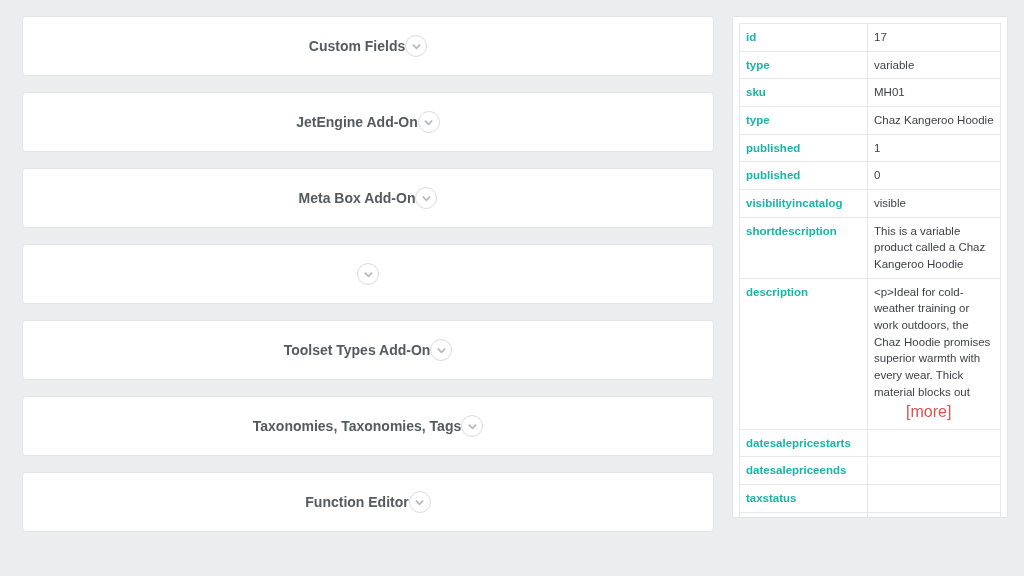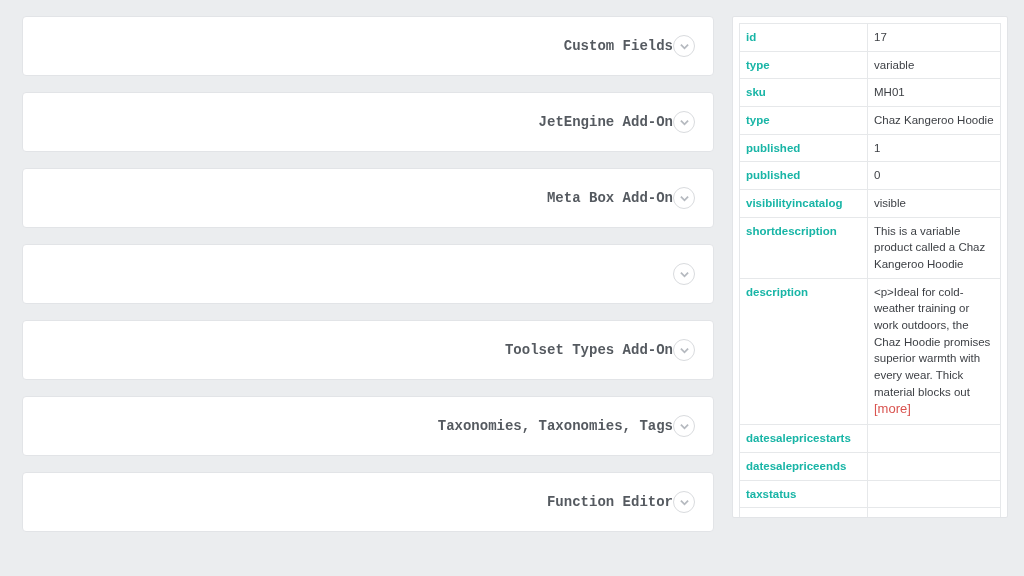--- a/index.html
+++ b/index.html
@@ -22,23 +22,22 @@
     flex-direction: column;
     gap: 16px;
   }
   .panel {
     background: #fff;
     border: 1px solid #e2e4e7;
     border-radius: 4px;
     padding: 18px 18px;
     display: flex;
     align-items: center;
-    justify-content: flex-end;
+    justify-content: center;
     cursor: pointer;
-    font-family: Liberation Mono, monospace;
   }
   .panel-title {
     font-size: 14px;
     font-weight: 600;
     color: #555a60;
   }
   .chevron {
     width: 22px;
     height: 22px;
     border: 1px solid #d9dbde;
@@ -79,21 +78,22 @@
   td.key {
     width: 128px;
     color: #18b5a6;
     font-weight: 600;
   }
   td.val {
     color: #3c3f44;
   }
   .more-link {
     color: #d9534f;
-    font-size: 13px;
+    font-size: 16px;
+    margin-left: 32px;
   }
 </style>
 </head>
 <body>
 
 <div class="wrap">
   <div class="left">
     <div class="panel">
       <span class="panel-title">Custom Fields</span>
       <span class="chevron">

